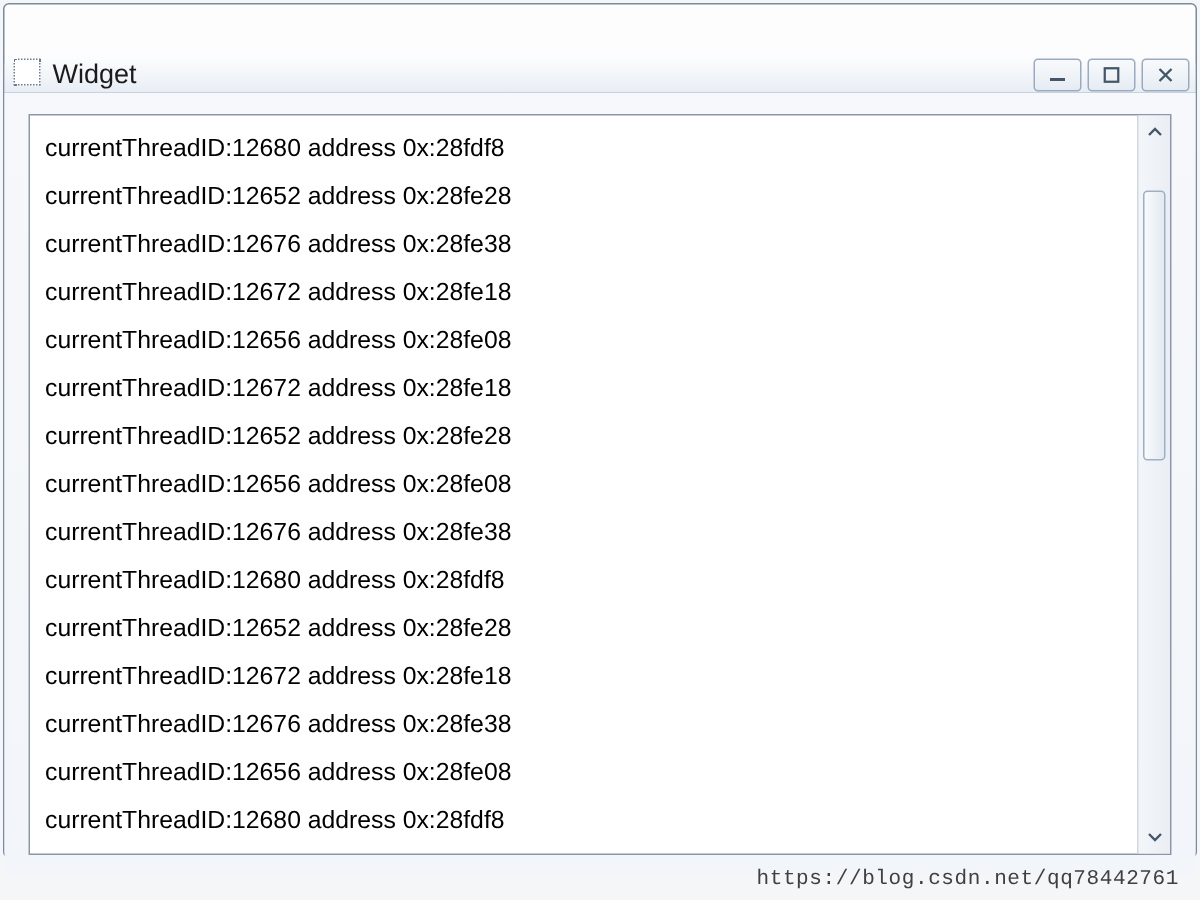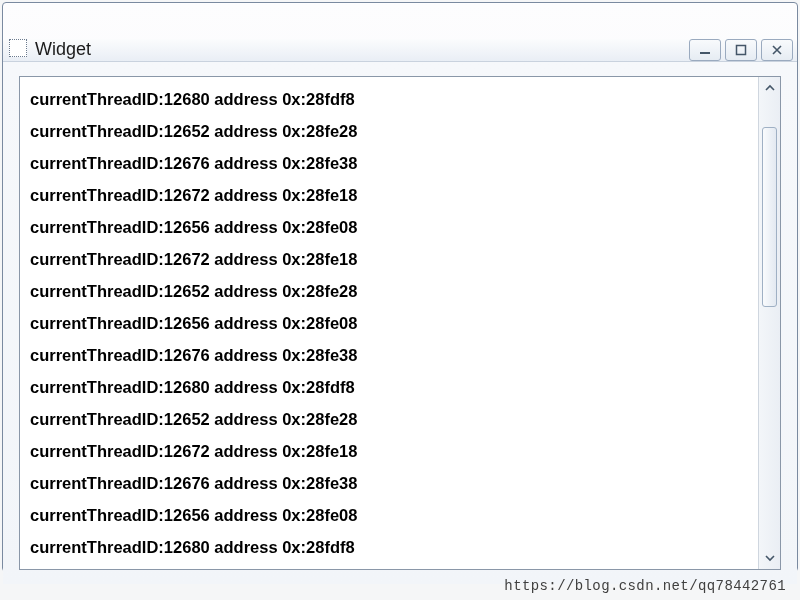--- a/index.html
+++ b/index.html
@@ -60,21 +60,20 @@
     align-items: center;
     justify-content: center;
     color: #445668;
     cursor: default;
   }
   .win-btn svg { display: block; }
   .client {
     flex: 1;
     padding: 14px 16px 14px 16px;
     background: linear-gradient(#f6f8fb, #f2f5f9);
-    font-weight: bold;
   }
   .textarea-frame {
     width: 100%;
     height: 100%;
     border: 1px solid #8a97a8;
     background: #fff;
     display: flex;
     position: relative;
   }
   .textarea-content {

